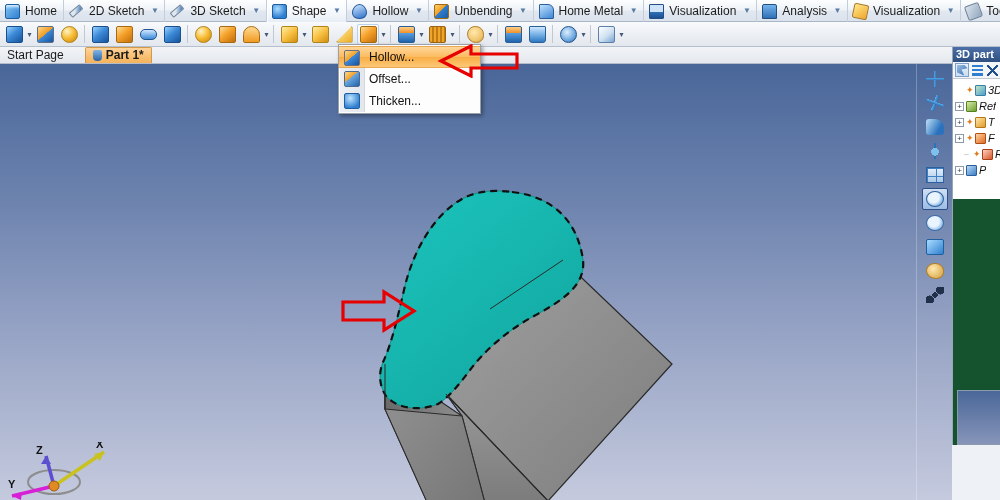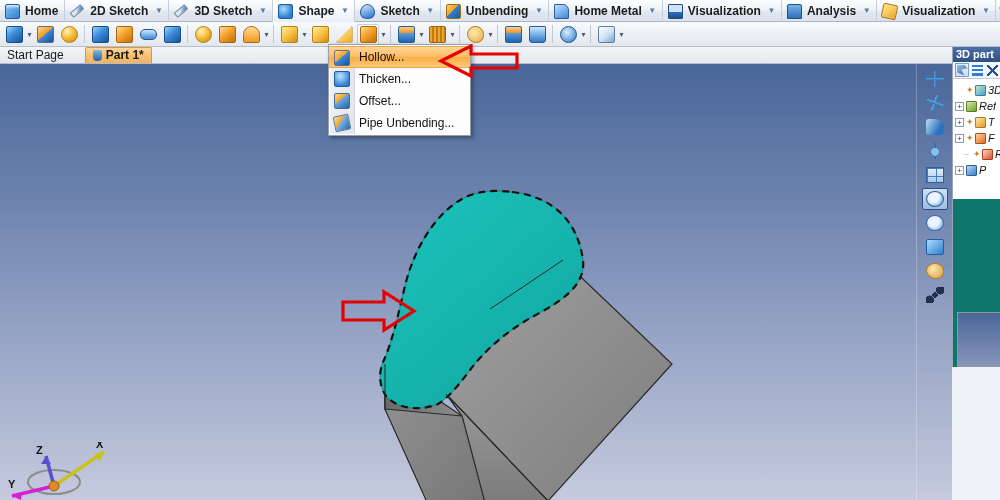--- a/index.html
+++ b/index.html
@@ -24,21 +24,21 @@
     padding: 0 4px 0 5px; height: 22px;
     border-right: 1px solid #c3cedd;
     color: #1c1c1c; white-space: nowrap;
     font-size: 12px;
   }
   .mtab.home { border-right: 1px solid #c3cedd; }
   .mtab.active {
     background: linear-gradient(to bottom,#ffffff 0%,#f4f8fc 60%,#e8eef6 100%);
     box-shadow: inset 1px 0 0 #fff;
   }
-  .mtab .lbl { padding: 0 2px; font-weight: bold; }
+  .mtab .lbl { padding: 0 2px; }
   .mcaret {
     width: 11px; height: 22px; display: flex; align-items: center; justify-content: center;
     color: #5a7ba6; font-size: 8px; line-height: 1;
   }
   .menubar .filler { flex: 1; }
 
   
   .ticon { width: 15px; height: 15px; position: relative; flex: none; }
   .ic-cube  { background:
       linear-gradient(135deg,#7fc3f5 0%, #2f7fd0 100%);
@@ -161,22 +161,22 @@
   .v-zoom { background: radial-gradient(circle at 42% 38%, #eaf4ff 0 42%, #9cc2e8 70%, #5a8fc8 100%); border-radius:50%; border:1px solid #3a6ea8; }
   .v-shade{ background: linear-gradient(140deg,#a9dcff,#2f7fd0); border:1px solid #1f5f9f; border-radius:2px; }
   .v-color{ background: radial-gradient(circle at 38% 34%, #ffe8ae, #e0b45f 70%); border-radius:50% 50% 45% 55%; border:1px solid #b07f2c; }
   .v-dots { background:
       radial-gradient(circle at 20% 80%, #20304a 0 22%, transparent 23%),
       radial-gradient(circle at 50% 50%, #20304a 0 22%, transparent 23%),
       radial-gradient(circle at 80% 20%, #20304a 0 22%, transparent 23%); }
 
   
   .dock {
-    position: absolute; left: 952px; top: 47px; width: 48px; height: 320px;
-    background: #0f766e; border-left: 1px solid #9aa6b6;
+    position: absolute; left: 952px; top: 47px; width: 48px; height: 398px;
+    background: #14532d; border-left: 1px solid #9aa6b6;
   }
   .dockhdr {
     height: 15px; background: linear-gradient(to bottom,#4b6fa8,#2f4f80);
     color: #fff; font-size: 11px; font-weight: bold; line-height: 15px; padding-left: 3px;
     white-space: nowrap; overflow: hidden;
   }
   .docktools {
     height: 17px; border-bottom: 1px solid #c2c9d3;
     display: flex; align-items: center; gap: 1px; padding-left: 2px; background: #f3f5f8;
   }
@@ -207,21 +207,21 @@
   .tlbl { overflow: hidden; font-style: italic; }
 
   .dockbottom {
     position: absolute; left: 4px; bottom: 0; width: 44px; height: 55px;
     background: linear-gradient(to bottom,#4a6799,#8795b9);
     border: 1px solid #8d9aac;
   }
 
   
   .ctxmenu {
-    position: absolute; left: 328px; top: 44px; width: 143px;
+    position: absolute; left: 338px; top: 44px; width: 143px;
     background: #fdfdfd; border: 1px solid #9aa0a8;
     box-shadow: 2px 2px 4px rgba(0,0,0,.35);
     padding: 1px 0;
   }
   .ctxgutter {
     position: absolute; left: 1px; top: 1px; width: 25px; bottom: 1px;
     background: linear-gradient(to right,#eceff3,#e3e7ed);
     border-right: 1px solid #d4d8de;
   }
   .mi {
@@ -269,21 +269,21 @@
       <span class="lbl">3D Sketch</span>
       <span class="mcaret">▼</span>
     </div>
     <div class="mtab active">
       <span class="ticon ic-shape"></span>
       <span class="lbl">Shape</span>
       <span class="mcaret">▼</span>
     </div>
     <div class="mtab">
       <span class="ticon ic-surface"></span>
-      <span class="lbl">Sketch</span>
+      <span class="lbl">Hollow</span>
       <span class="mcaret">▼</span>
     </div>
     <div class="mtab">
       <span class="ticon ic-free"></span>
       <span class="lbl">Unbending</span>
       <span class="mcaret">▼</span>
     </div>
     <div class="mtab">
       <span class="ticon ic-sheet"></span>
       <span class="lbl">Home Metal</span>
@@ -578,30 +578,26 @@
     <div class="dockbottom"></div>
   </div>
 
   <div class="ctxmenu">
     <div class="ctxgutter"></div>
     <div class="mi hl">
       <span class="miico mi-hollow"></span>
       <span>Hollow...</span>
     </div>
     <div class="mi">
+      <span class="miico mi-offset"></span>
+      <span>Offset...</span>
+    </div>
+    <div class="mi">
       <span class="miico mi-thicken"></span>
       <span>Thicken...</span>
-    </div>
-    <div class="mi">
-      <span class="miico mi-offset"></span>
-      <span>Offset...</span>
-    </div>
-    <div class="mi">
-      <span class="miico mi-pipe"></span>
-      <span>Pipe Unbending...</span>
     </div>
   </div>
 
   <svg class="annot" style="left:437px; top:44px;" width="84" height="34">
     <polygon points="4,17 34,2 34,10 80,10 80,24 34,24 34,32" fill="none" stroke="#e60000" stroke-width="3.2" stroke-linejoin="miter"></polygon>
   </svg>
 
 </div>
 
 </body></html>

